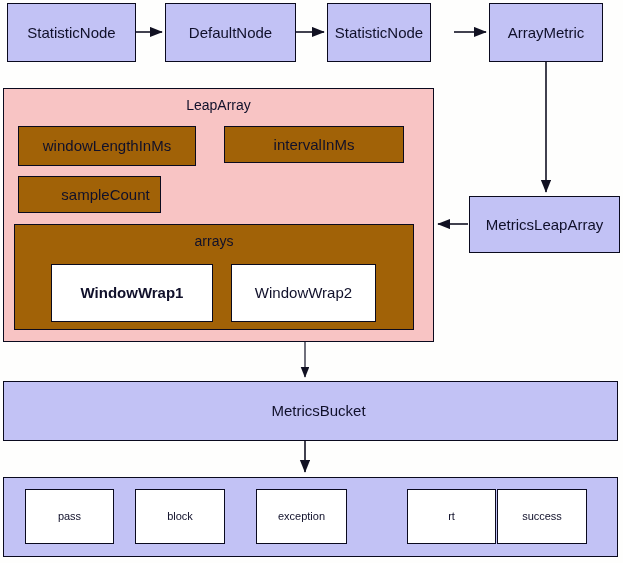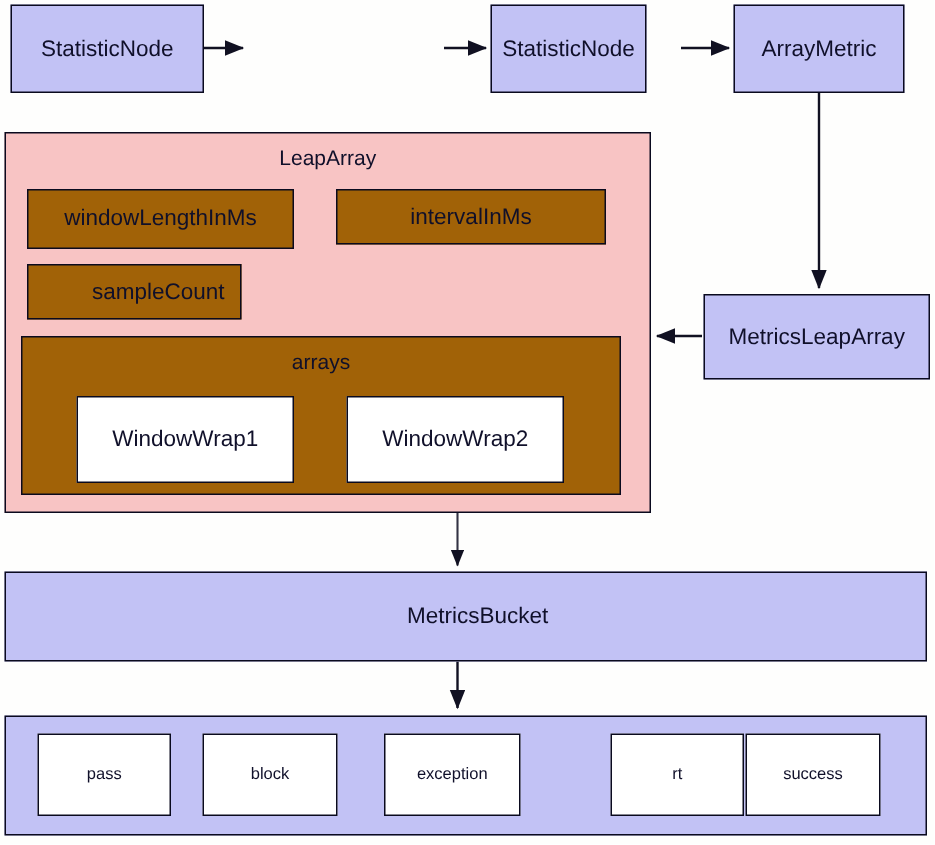--- a/index.html
+++ b/index.html
@@ -78,40 +78,41 @@
 
     <line x1="468" y1="224" x2="438" y2="224" stroke="#111122" stroke-width="1.6" marker-end="url(#ah)"></line>
 
     <line x1="305" y1="322" x2="305" y2="377" stroke="#333344" stroke-width="1.4" marker-end="url(#ah)"></line>
 
     <line x1="305" y1="441" x2="305" y2="472" stroke="#111122" stroke-width="1.6" marker-end="url(#ah)"></line>
   </svg>
 
   <div class="box purple t15" style="left:7px;  top:3px;  width:129px; height:59px;">StatisticNode</div>
 
+  <div class="box purple t15" style="left:165px; top:3px;  width:131px; height:59px;">DefaultNode</div>
 
   <div class="box purple t15" style="left:327px; top:3px;  width:104px; height:59px;">StatisticNode</div>
 
   <div class="box purple t15" style="left:489px; top:3px;  width:114px; height:59px;">ArrayMetric</div>
 
   <div class="grp pink" style="left:3px; top:88px; width:431px; height:254px;">
     <div class="grp-label" style="top:8px;">LeapArray</div>
   </div>
 
   <div class="box cyan t15" style="left:18px;  top:126px; width:178px; height:40px;">windowLengthInMs</div>
 
   <div class="box cyan t15" style="left:224px; top:126px; width:180px; height:37px;">intervalInMs</div>
 
   <div class="box cyan t15" style="left:18px;  top:176px; width:143px; height:37px;padding-left:32px;">sampleCount</div>
 
   <div class="grp cyan" style="left:14px; top:224px; width:400px; height:106px;">
     <div class="grp-label" style="top:8px;">arrays</div>
   </div>
 
-  <div class="box white t15" style="left:51px;  top:264px; width:145px; height:58px;">WindowWrap1</div>
+  <div class="box white t15" style="left:51px;  top:264px; width:162px; height:58px;font-weight:bold;">WindowWrap1</div>
 
   <div class="box white t15" style="left:231px; top:264px; width:145px; height:58px;">WindowWrap2</div>
 
   <div class="box purple t15" style="left:469px; top:196px; width:151px; height:57px;">MetricsLeapArray</div>
 
   <div class="box purple t15" style="left:3px; top:381px; width:615px; height:60px;padding-left:16px;">MetricsBucket</div>
 
   <div class="grp purple" style="left:3px; top:477px; width:615px; height:80px;"></div>
 
   <div class="box white t14" style="left:25px;  top:489px; width:89px; height:55px;">pass</div>

